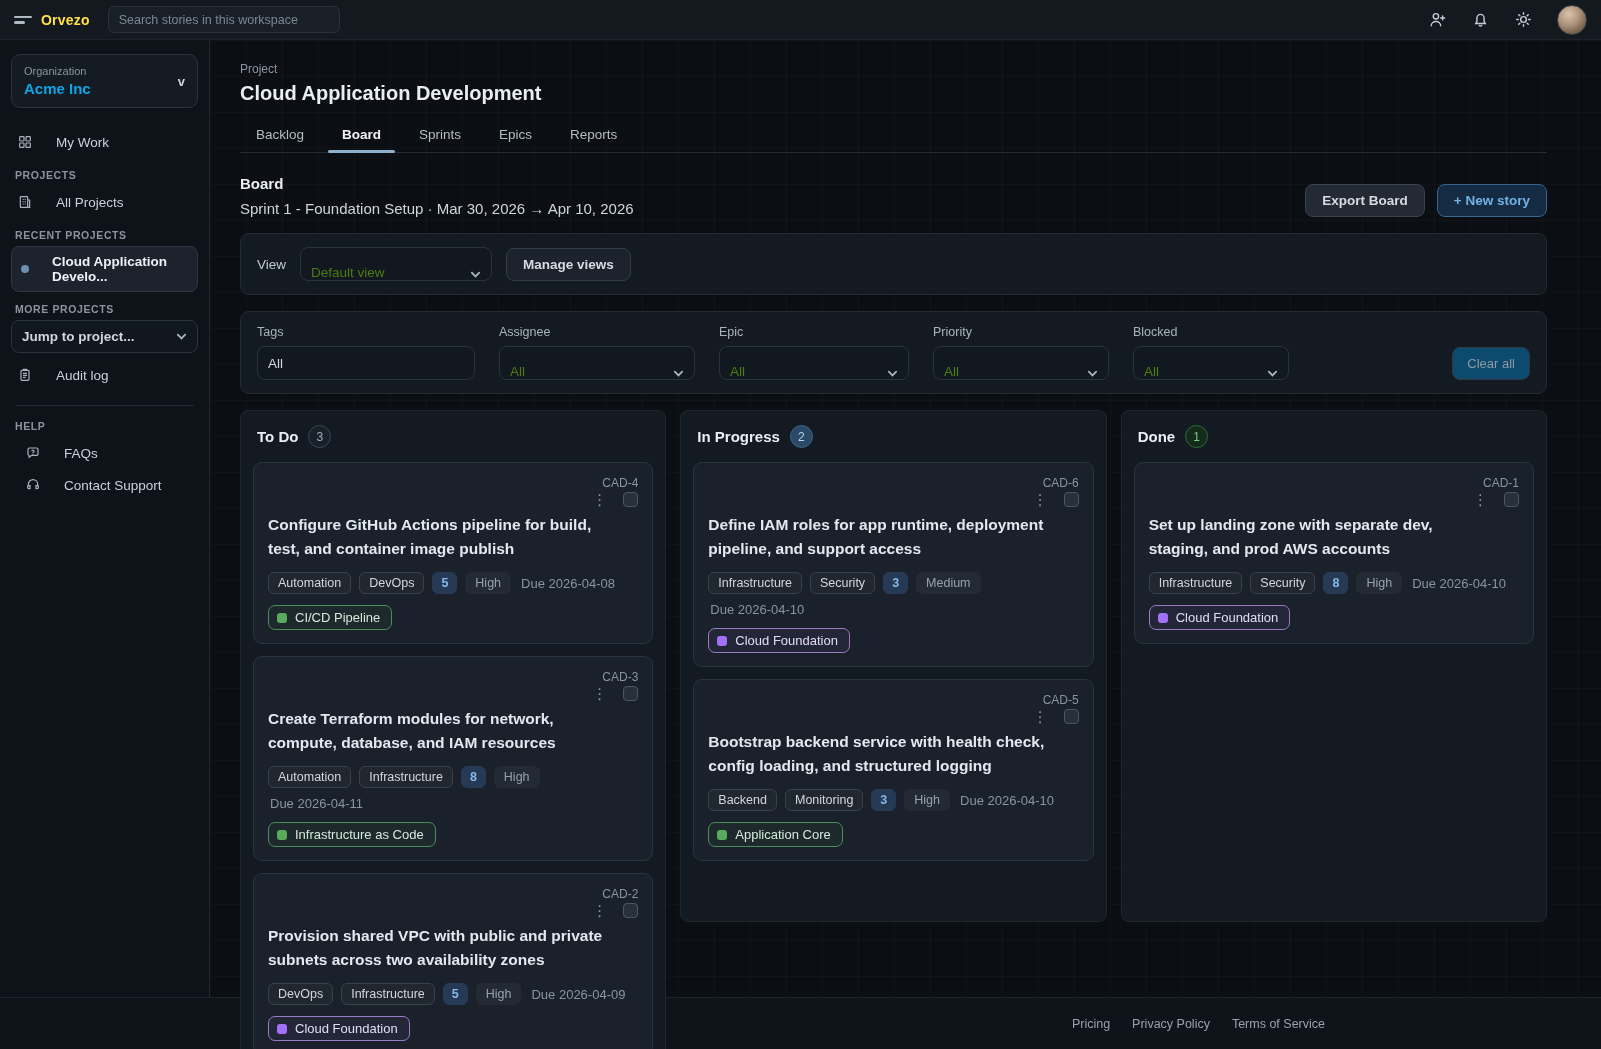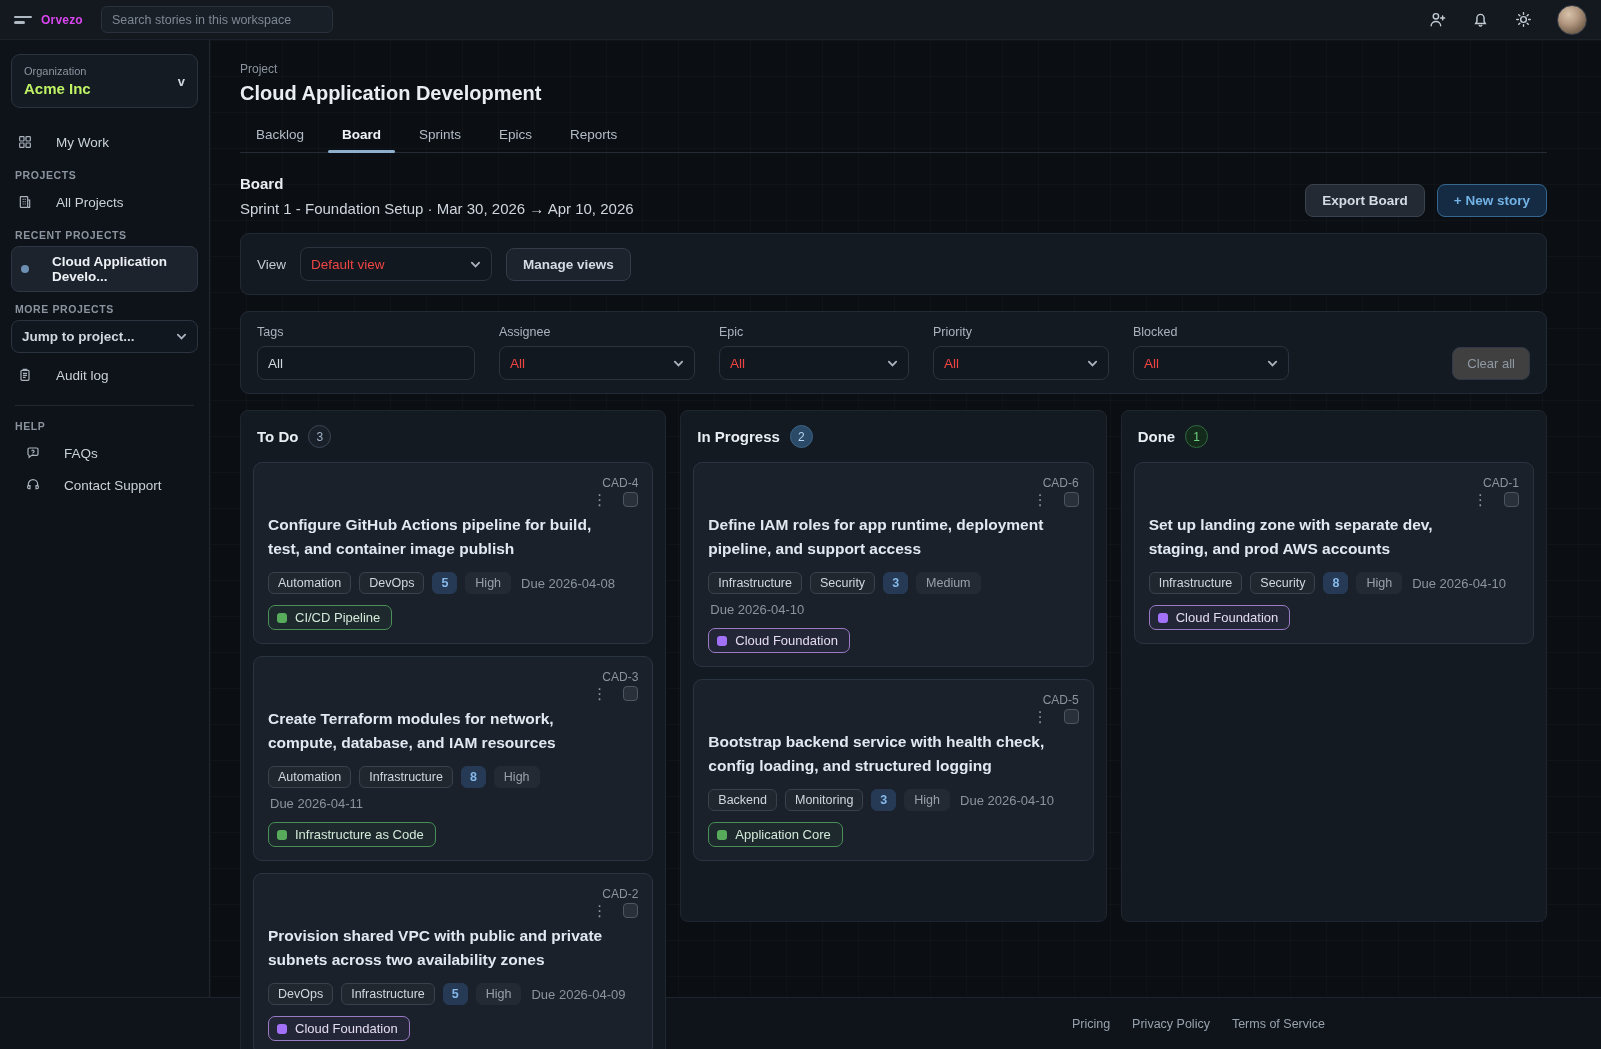--- a/index.html
+++ b/index.html
@@ -12,21 +12,21 @@
   
   .topbar {
     height:40px; background:#14191f; border-bottom:1px solid #1d232b;
     display:flex; align-items:center; padding:0 14px; flex:0 0 auto;
   }
   .logo-wrap { display:flex; align-items:center; gap:9px; }
   .logo-icon { display:flex; flex-direction:column; gap:3px; width:18px; }
   .logo-icon span { height:2.5px; background:#aeb9c4; border-radius:2px; display:block; }
   .logo-icon span:nth-child(1){ width:18px; }
   .logo-icon span:nth-child(2){ width:11px; }
-  .logo-text { font-size:12px; font-weight:bold; color:#d946ef; letter-spacing:.2px; }
+  .logo-text { font-size:14px; font-weight:bold; color:#fde047; letter-spacing:.2px; }
   .search-input {
     margin-left:18px; width:232px; height:27px; background:#191f27;
     border:1px solid #2a313b; border-radius:6px; color:#d7dde3;
     padding:0 10px; font-size:12.5px; outline:none;
     font-family:"Liberation Sans","DejaVu Sans",sans-serif;
   }
   .search-input::placeholder { color:#7d8794; }
   .topbar-right { margin-left:auto; display:flex; align-items:center; gap:24px; }
   .tb-icon { color:#c3ccd5; width:19px; height:19px; display:block; cursor:pointer; }
   .avatar {
@@ -40,21 +40,21 @@
   .sidebar {
     width:210px; flex:0 0 210px; background:#0e1319;
     border-right:1px solid #20262e; padding:14px 11px 0 11px;
   }
   .org-card {
     background:#151b23; border:1px solid #2b333e; border-radius:9px;
     padding:10px 12px; display:flex; align-items:center; margin-bottom:18px;
   }
   .org-labels { flex:1; }
   .org-label { font-size:11px; color:#8b949e; margin-bottom:3px; }
-  .org-name { font-size:15px; font-weight:bold; color:#bef264; }
+  .org-name { font-size:15px; font-weight:bold; color:#0ea5e9; }
   .org-chevron { color:#cfd6dd; font-weight:bold; font-size:13px; }
   .nav-item {
     display:flex; align-items:center; gap:23px; padding:8px 6px;
     border-radius:8px; color:#c9d1d9; font-size:13.5px; cursor:pointer;
   }
   .nav-item .nv-icon { width:16px; height:16px; color:#aab3bd; flex:0 0 16px; }
   .section-h {
     font-size:10.5px; font-weight:bold; letter-spacing:.6px; color:#8b949e;
     margin:11px 4px 5px 4px;
   }
@@ -102,37 +102,37 @@
   .btn-secondary { background:#242a33; border:1px solid #3a424d; color:#d5dbe2; }
   .btn-primary-outline { background:#152b43; border:1px solid #35678f; color:#72b2e4; }
   .panel {
     background:#141a22; border:1px solid #222a34; border-radius:9px;
     margin-top:16px; padding:13px 16px;
   }
   .view-row { display:flex; align-items:center; gap:14px; }
   .view-label { font-size:13.5px; color:#c2cad2; }
   .select-box {
     background:#12181f; border:1px solid #2b333e; border-radius:8px;
-    height:34px; display:flex; align-items:center; padding:0 10px;
-    color:#ef4444; font-size:13.5px; cursor:pointer; gap:8px;
+    height:34px; display:flex; align-items:flex-end; padding:0 10px;
+    color:#4d7c0f; font-size:13.5px; cursor:pointer; gap:8px;
   }
   .select-box .sel-chev { margin-left:auto; }
   .view-select { width:192px; }
   .filters-row { display:flex; gap:24px; align-items:flex-end; }
   .filter-field { display:flex; flex-direction:column; gap:7px; }
   .filter-label { font-size:12.5px; color:#aab3bd; }
   .filter-input {
     background:#12181f; border:1px solid #2b333e; border-radius:8px; height:34px;
     color:#d3d9df; font-size:13.5px; padding:0 10px; outline:none; width:100%;
     font-family:"Liberation Sans","DejaVu Sans",sans-serif;
   }
   .fw-tags{ width:218px; } .fw-assignee{ width:196px; } .fw-epic{ width:190px; }
   .fw-priority{ width:176px; } .fw-blocked{ width:156px; }
   .clear-btn {
-    margin-left:auto; background:#404040; border:1px solid #303845; color:#8f99a4;
+    margin-left:auto; background:#0c4a6e; border:1px solid #303845; color:#8f99a4;
     font-weight:normal; font-size:13px; padding:8px 14px;
   }
   
   .columns { display:flex; gap:14px; margin-top:16px; align-items:flex-start; }
   .column {
     flex:1 1 0; background:#141a22; border:1px solid #20262f; border-radius:8px;
     padding:14px 12px 12px 12px; min-height:512px;
   }
   .col-head { display:flex; align-items:center; gap:10px; padding:0 4px 14px 4px; }
   .col-name { font-size:15px; font-weight:bold; color:#e9eef3; }

